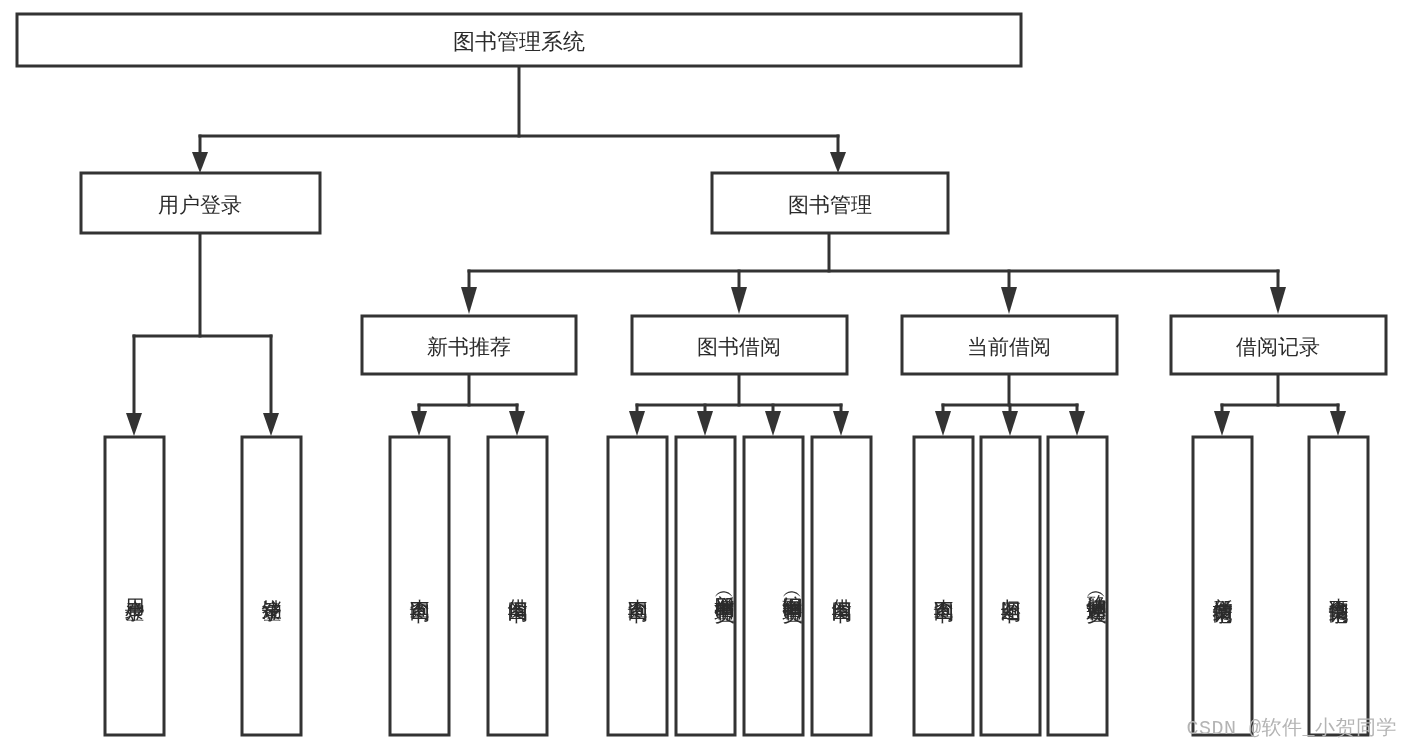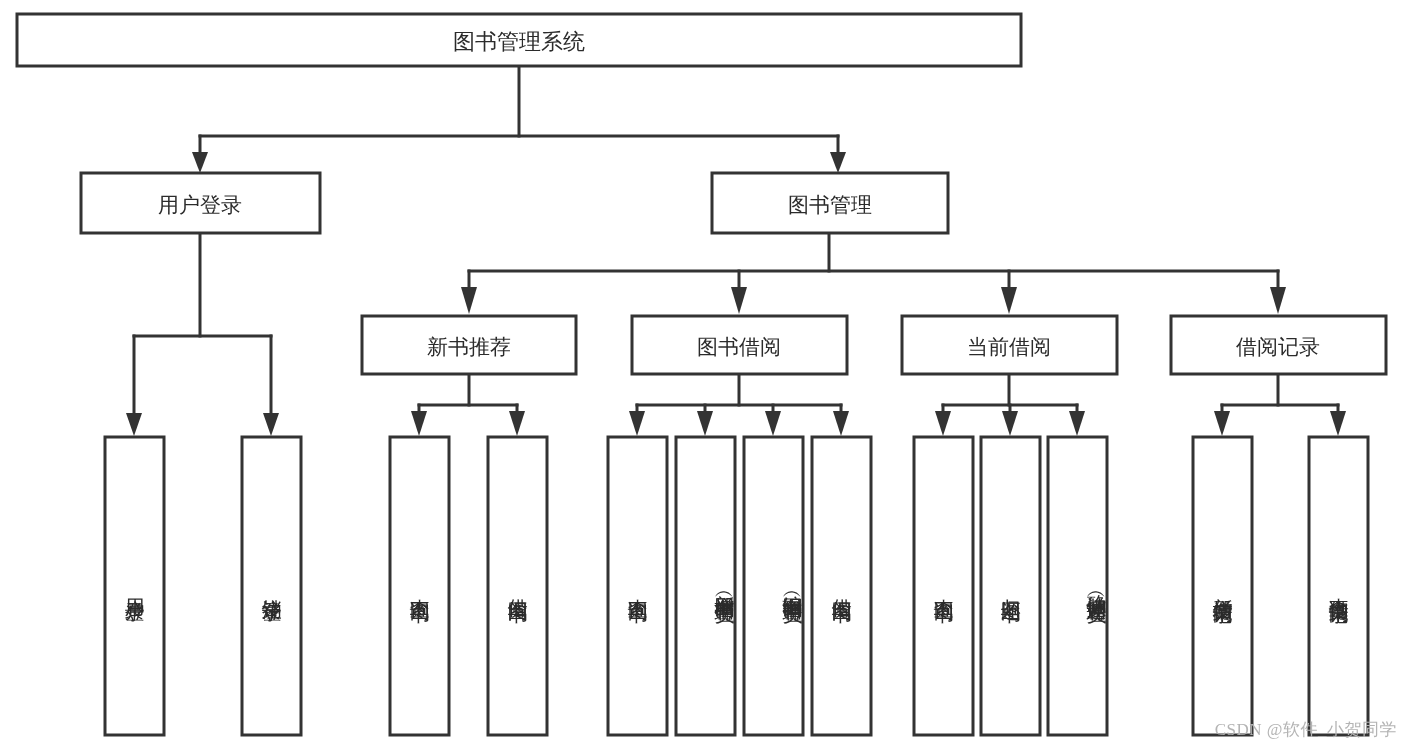--- a/index.html
+++ b/index.html
@@ -65,22 +65,22 @@
     line-height: 1.08;
     letter-spacing: 1.5px;
     color: #2b2b2b;
     white-space: nowrap;
     pointer-events: none;
   }
   #watermark {
     position: absolute;
     right: 8px;
     bottom: 6px;
-    font-family: Liberation Serif, serif;
-    font-size: 17px;
+    font-family: Liberation Mono, monospace;
+    font-size: 20px;
     color: #b4b4b4;
     letter-spacing: 0.5px;
     user-select: none;
   }
 </style>
 </head>
 <body>
 
 <div id="diagram-root">
 

